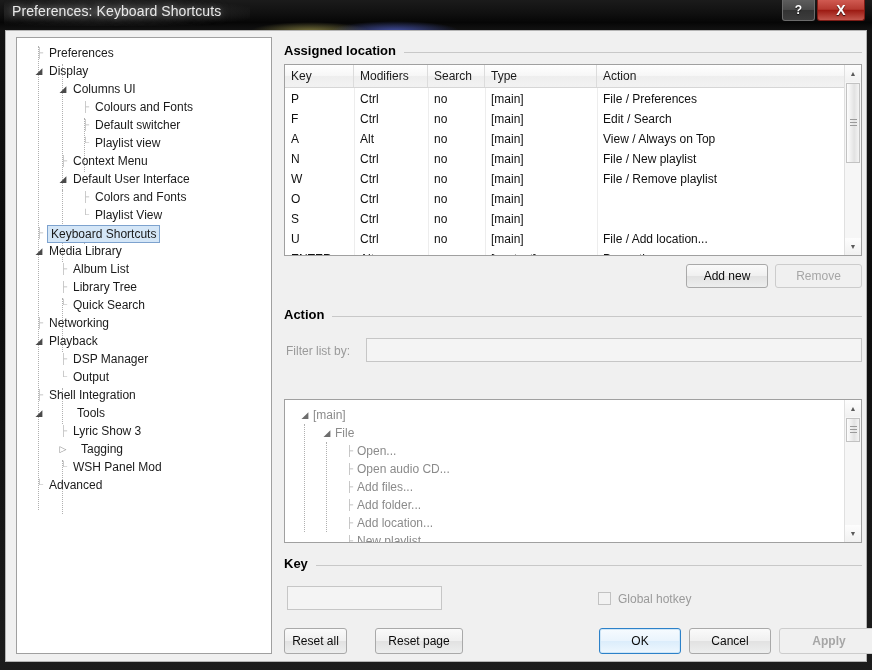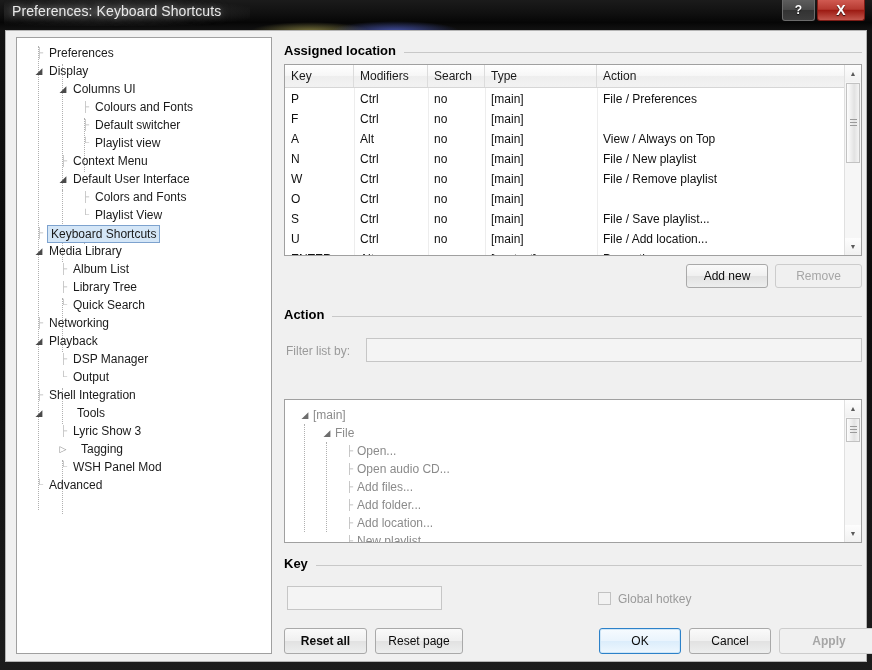--- a/index.html
+++ b/index.html
@@ -507,20 +507,21 @@
               <div class="cell" style="left: 69px; width: 74px;">Ctrl</div>
               <div class="cell" style="left: 143px; width: 57px;">no</div>
               <div class="cell" style="left: 200px; width: 112px;">[main]</div>
               <div class="cell" style="left: 312px; width: 296px;">File / Preferences</div>
             </div>
             <div class="trow" style="top: 44px;">
               <div class="cell" style="left: 0px; width: 69px;">F</div>
               <div class="cell" style="left: 69px; width: 74px;">Ctrl</div>
               <div class="cell" style="left: 143px; width: 57px;">no</div>
               <div class="cell" style="left: 200px; width: 112px;">[main]</div>
+              <div class="cell" style="left: 312px; width: 248px;">Edit / Search</div>
             </div>
             <div class="trow" style="top: 64px;">
               <div class="cell" style="left: 0px; width: 69px;">A</div>
               <div class="cell" style="left: 69px; width: 74px;">Alt</div>
               <div class="cell" style="left: 143px; width: 57px;">no</div>
               <div class="cell" style="left: 200px; width: 112px;">[main]</div>
               <div class="cell" style="left: 312px; width: 248px;">View / Always on Top</div>
             </div>
             <div class="trow" style="top: 84px;">
               <div class="cell" style="left: 0px; width: 69px;">N</div>
@@ -540,21 +541,20 @@
               <div class="cell" style="left: 0px; width: 69px;">O</div>
               <div class="cell" style="left: 69px; width: 74px;">Ctrl</div>
               <div class="cell" style="left: 143px; width: 57px;">no</div>
               <div class="cell" style="left: 200px; width: 112px;">[main]</div>
             </div>
             <div class="trow" style="top: 144px;">
               <div class="cell" style="left: 0px; width: 69px;">S</div>
               <div class="cell" style="left: 69px; width: 74px;">Ctrl</div>
               <div class="cell" style="left: 143px; width: 57px;">no</div>
               <div class="cell" style="left: 200px; width: 112px;">[main]</div>
-              <div class="cell" style="left: 312px; width: 248px;">File / Save playlist...</div>
             </div>
             <div class="trow" style="top: 164px;">
               <div class="cell" style="left: 0px; width: 69px;">U</div>
               <div class="cell" style="left: 69px; width: 74px;">Ctrl</div>
               <div class="cell" style="left: 143px; width: 57px;">no</div>
               <div class="cell" style="left: 200px; width: 112px;">[main]</div>
               <div class="cell" style="left: 312px; width: 248px;">File / Add location...</div>
             </div>
             <div class="trow" style="top: 184px;">
               <div class="cell" style="left: 0px; width: 69px;">ENTER</div>
@@ -636,21 +636,21 @@
 
       <div class="section-head" style="top:525px;">
         <div class="stitle">Key</div>
         <div class="srule"></div>
       </div>
 
       <div class="textbox" style="left:9px; top:555px; width:155px; height:24px;"></div>
       <div class="checkbox" style="left:320px; top:561px;"></div>
       <div class="label-dim" style="left:340px; top:560px;">Global hotkey</div>
 
-      <div class="btn" style="left:6px; top:597px; width:83px; height:26px; line-height:24px;font-weight:bold;">Reset all</div>
+      <div class="btn" style="left:6px; top:597px; width:63px; height:26px; line-height:24px;">Reset all</div>
       <div class="btn" style="left:97px; top:597px; width:88px; height:26px; line-height:24px;">Reset page</div>
       <div class="btn default" style="left:321px; top:597px; width:82px; height:26px; line-height:24px;">OK</div>
       <div class="btn" style="left:411px; top:597px; width:82px; height:26px; line-height:24px;">Cancel</div>
       <div class="btn disabled" style="left:501px; top:597px; width:100px; height:26px; line-height:24px;font-weight:bold;">Apply</div>
 
     </div>
   </div>
 </div>
 
 </body></html>

